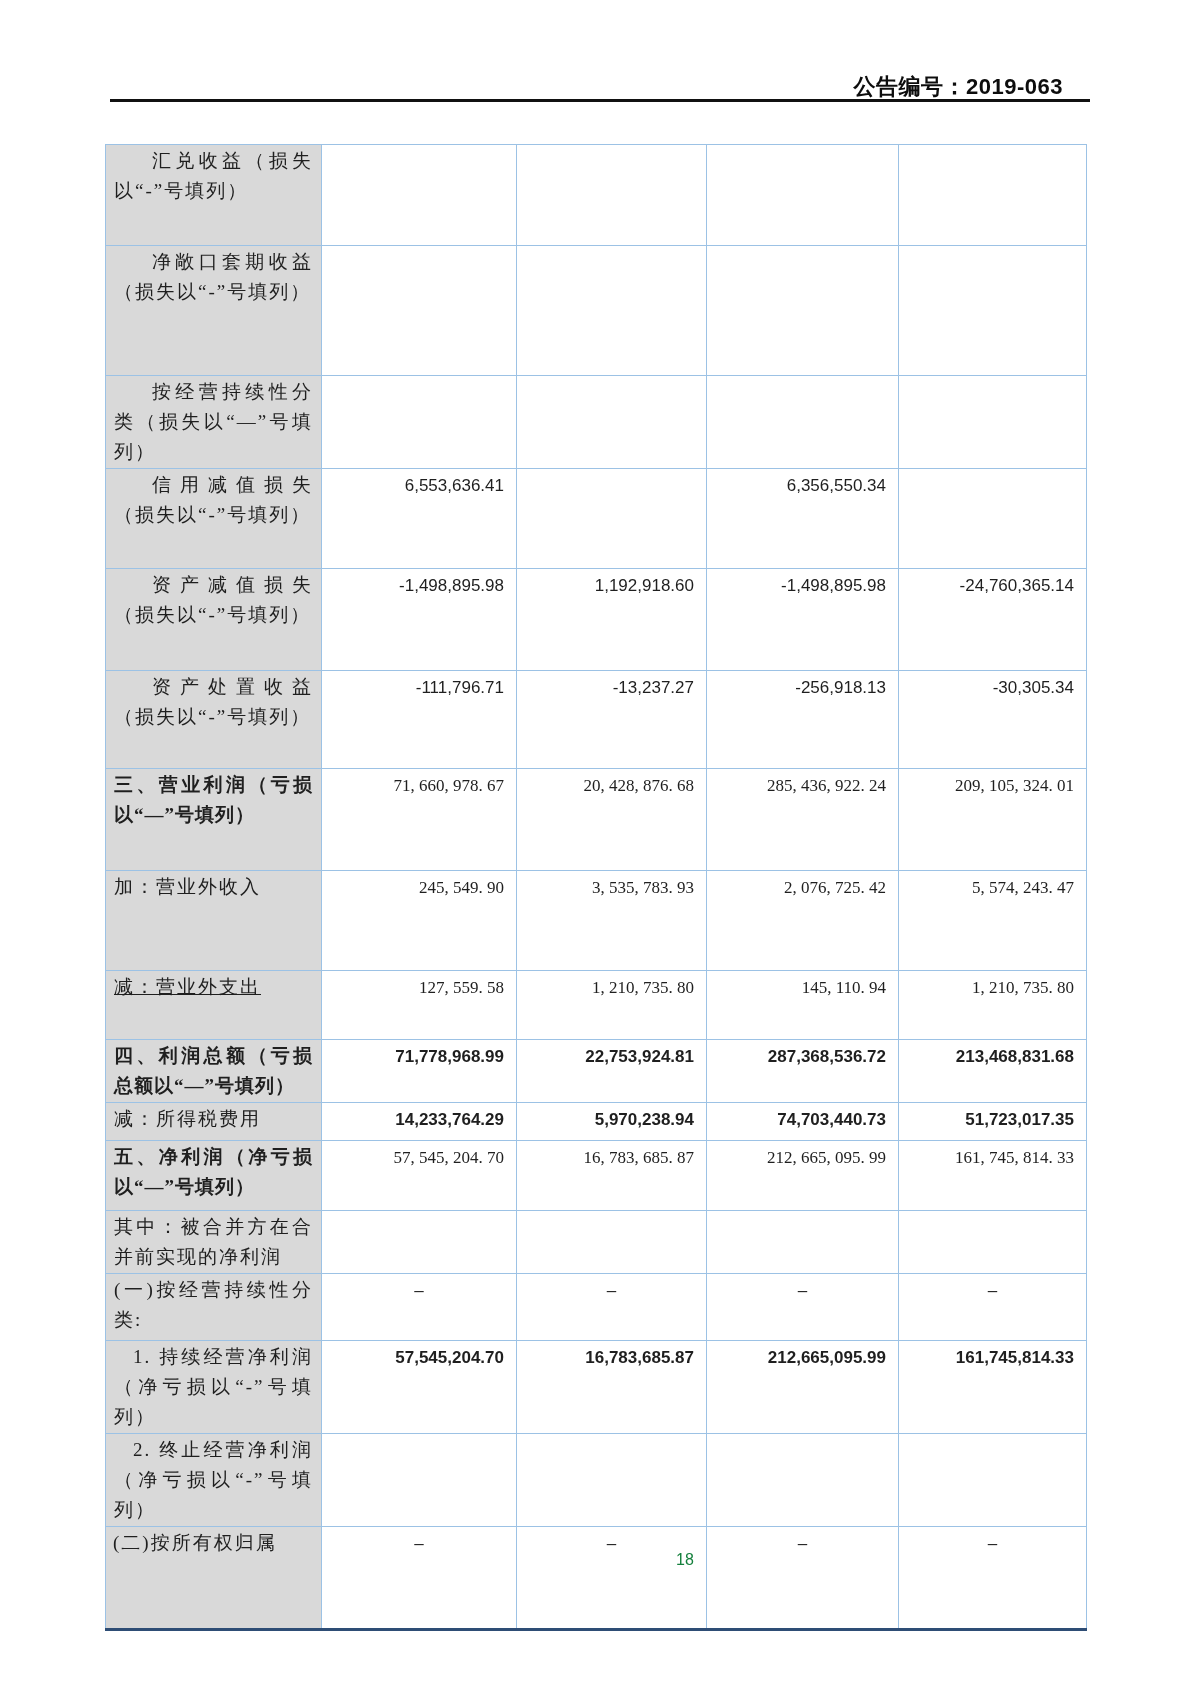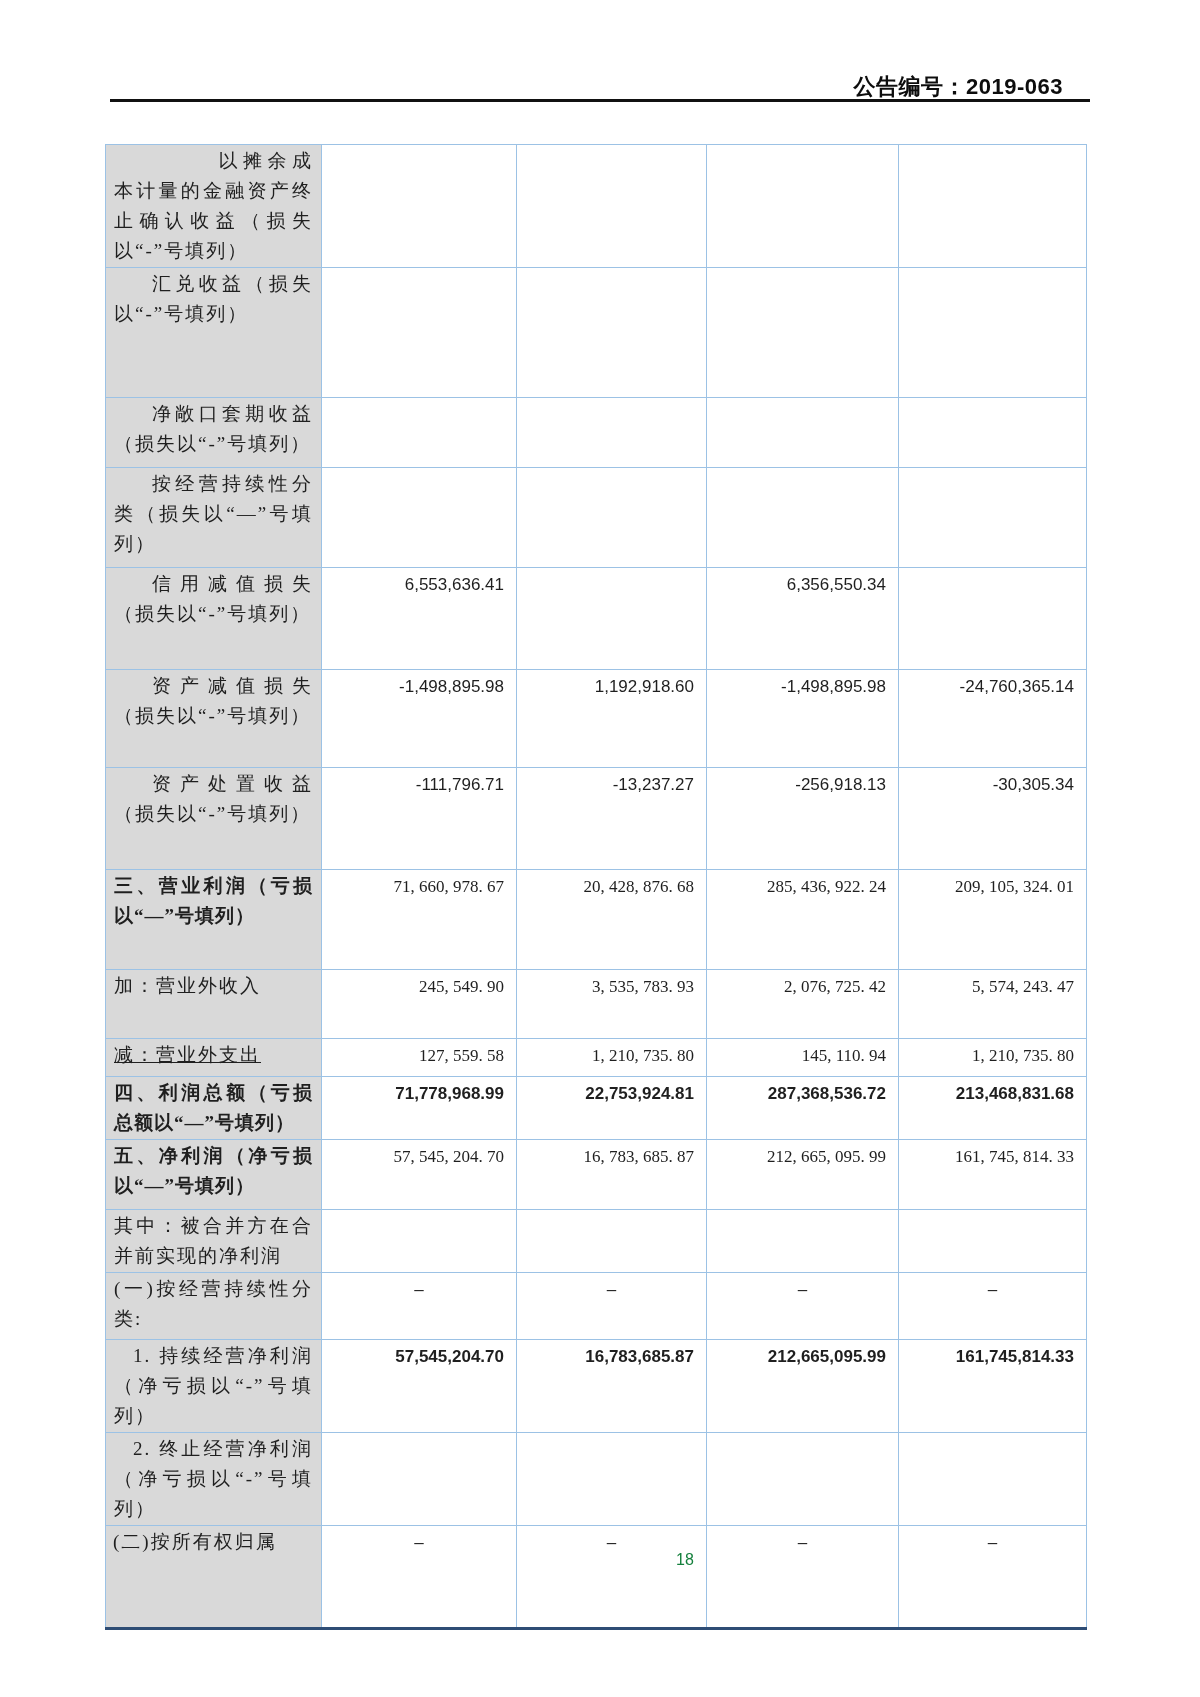--- a/index.html
+++ b/index.html
@@ -129,27 +129,20 @@
   <table class="fin">
     <colgroup>
       <col style="width:216px">
       <col style="width:195px">
       <col style="width:190px">
       <col style="width:192px">
       <col style="width:188px">
     </colgroup>
     <tbody id="table-body">
 
-  <tr>
-    <td class="lbl" style="text-indent: 5.5em;">以摊余成本计量的金融资产终止确认收益（损失以“-”号填列）</td>
-    <td class="num sans"></td>
-    <td class="num sans"></td>
-    <td class="num sans"></td>
-    <td class="num sans"></td>
-  </tr>
 
   <tr>
     <td class="lbl" style="text-indent: 2em;">汇兑收益（损失以“-”号填列）</td>
     <td class="num sans"></td>
     <td class="num sans"></td>
     <td class="num sans"></td>
     <td class="num sans"></td>
   </tr>
 
   <tr>
@@ -217,20 +210,27 @@
   </tr>
 
   <tr>
     <td class="lbl bold" style="text-indent: 0em;">四、利润总额（亏损总额以“—”号填列）</td>
     <td class="num sans-bold">71,778,968.99</td>
     <td class="num sans-bold">22,753,924.81</td>
     <td class="num sans-bold">287,368,536.72</td>
     <td class="num sans-bold">213,468,831.68</td>
   </tr>
 
+  <tr>
+    <td class="lbl" style="text-indent: 0em;">减：所得税费用</td>
+    <td class="num sans-bold">14,233,764.29</td>
+    <td class="num sans-bold">5,970,238.94</td>
+    <td class="num sans-bold">74,703,440.73</td>
+    <td class="num sans-bold">51,723,017.35</td>
+  </tr>
 
   <tr>
     <td class="lbl bold" style="text-indent: 0em;">五、净利润（净亏损以“—”号填列）</td>
     <td class="num serif">57, 545, 204. 70</td>
     <td class="num serif">16, 783, 685. 87</td>
     <td class="num serif">212, 665, 095. 99</td>
     <td class="num serif">161, 745, 814. 33</td>
   </tr>
 
   <tr>

